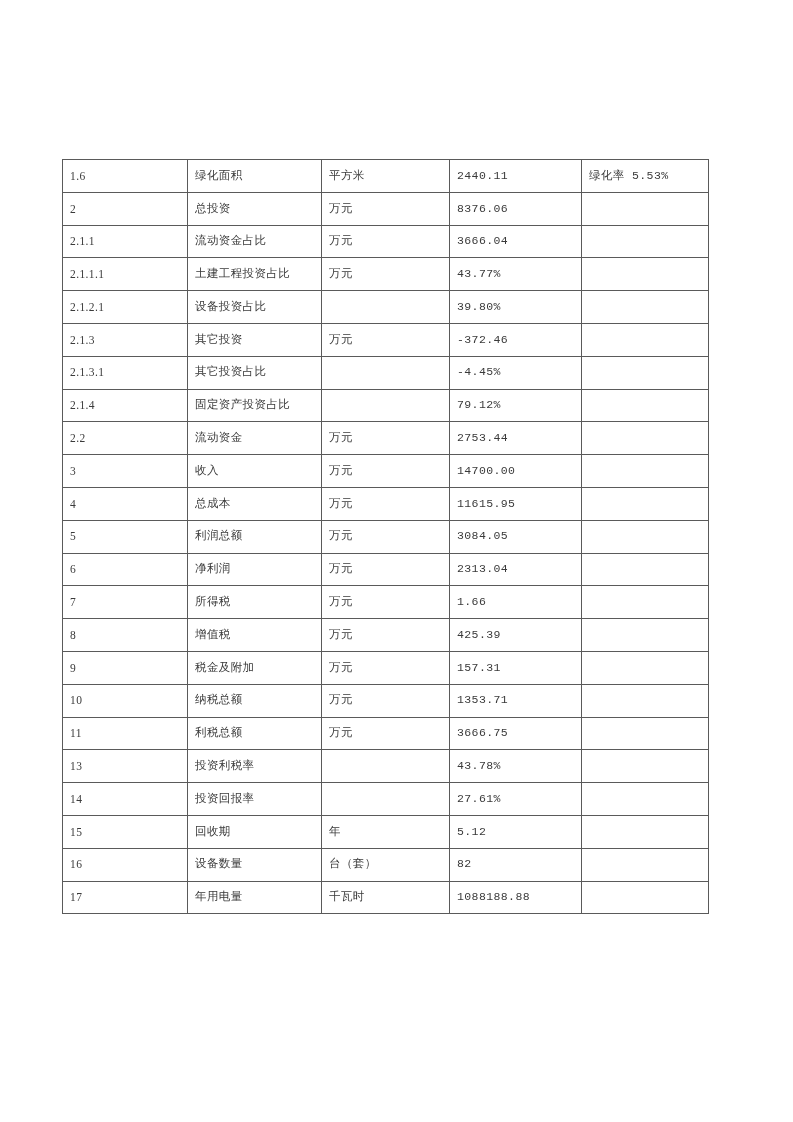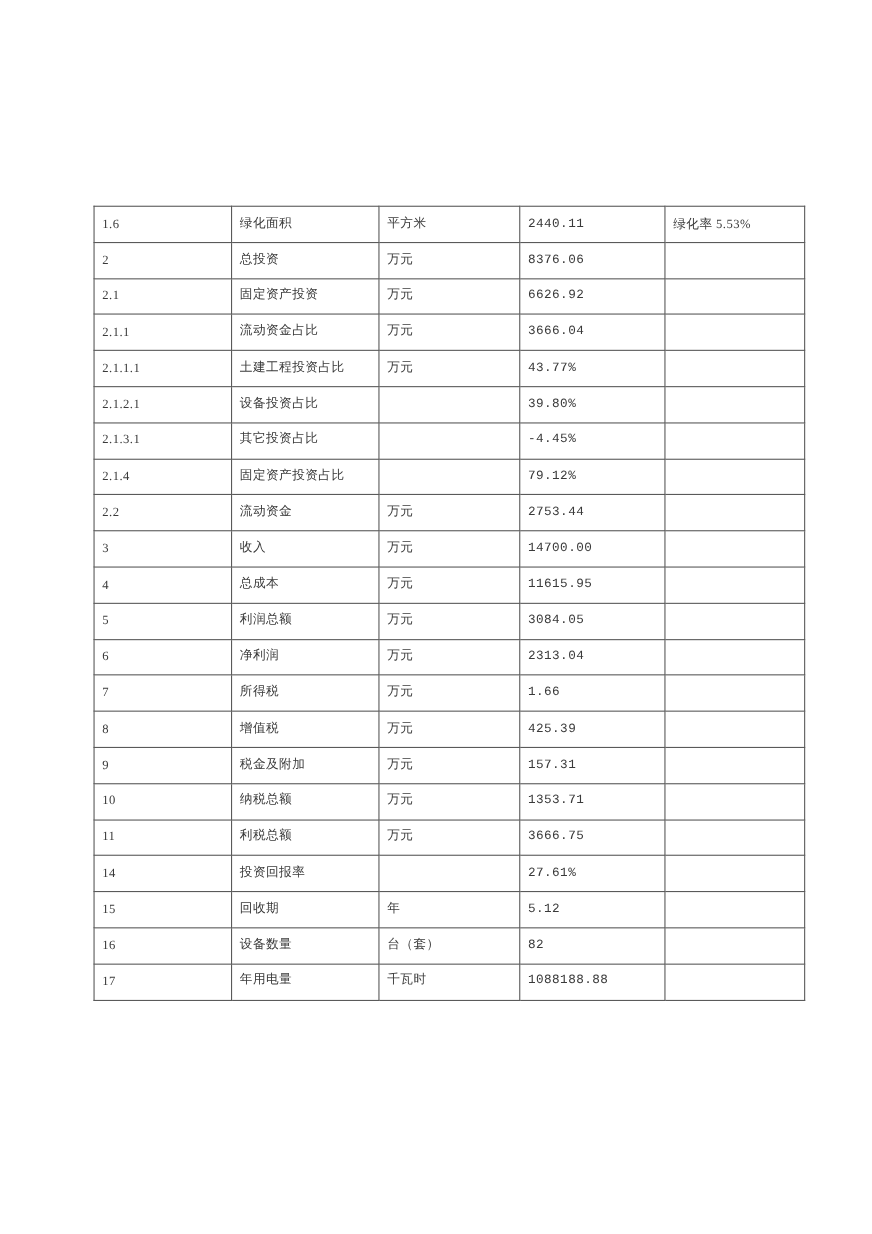--- a/index.html
+++ b/index.html
@@ -19,24 +19,23 @@
   .page {
     position: absolute;
     left: 0;
     top: 0;
     width: 793px;
     height: 1122px;
     background: #ffffff;
   }
   .table-wrap {
     position: absolute;
-    left: 85px;
+    left: 62px;
     top: 159px;
     width: 646px;
-    margin-top: 28px;
   }
   table.metrics {
     border-collapse: collapse;
     table-layout: fixed;
     width: 646px;
     border: 1.5px solid #5a5a5a;
   }
   table.metrics col.c-code   { width: 125px; }
   table.metrics col.c-name   { width: 134px; }
   table.metrics col.c-unit   { width: 128px; }
@@ -63,21 +62,21 @@
   td.cell-unit {
     font-family: Liberation Mono, monospace;
     letter-spacing: 1.2px;
     font-size: 11px;
   }
   td.cell-value {
     font-family: Liberation Mono, monospace;
     letter-spacing: 0.8px;
   }
   td.cell-remark {
-    font-family: Liberation Serif, serif;
+    font-family: Liberation Mono, monospace;
     letter-spacing: 0.9px;
     font-size: 11px;
   }
 </style>
 </head>
 <body>
 
 <div class="page">
   <div class="table-wrap">
     <table class="metrics">
@@ -97,27 +96,20 @@
             <td class="cell-remark">绿化率 5.53%</td>
           </tr>
           <tr>
             <td class="cell-code">2</td>
             <td class="cell-name">总投资</td>
             <td class="cell-unit">万元</td>
             <td class="cell-value">8376.06</td>
             <td class="cell-remark"></td>
           </tr>
           <tr>
-            <td class="cell-code">2.1</td>
-            <td class="cell-name">固定资产投资</td>
-            <td class="cell-unit">万元</td>
-            <td class="cell-value">6626.92</td>
-            <td class="cell-remark"></td>
-          </tr>
-          <tr>
             <td class="cell-code">2.1.1</td>
             <td class="cell-name">流动资金占比</td>
             <td class="cell-unit">万元</td>
             <td class="cell-value">3666.04</td>
             <td class="cell-remark"></td>
           </tr>
           <tr>
             <td class="cell-code">2.1.1.1</td>
             <td class="cell-name">土建工程投资占比</td>
             <td class="cell-unit">万元</td>
@@ -125,20 +117,27 @@
             <td class="cell-remark"></td>
           </tr>
           <tr>
             <td class="cell-code">2.1.2.1</td>
             <td class="cell-name">设备投资占比</td>
             <td class="cell-unit"></td>
             <td class="cell-value">39.80%</td>
             <td class="cell-remark"></td>
           </tr>
           <tr>
+            <td class="cell-code">2.1.3</td>
+            <td class="cell-name">其它投资</td>
+            <td class="cell-unit">万元</td>
+            <td class="cell-value">-372.46</td>
+            <td class="cell-remark"></td>
+          </tr>
+          <tr>
             <td class="cell-code">2.1.3.1</td>
             <td class="cell-name">其它投资占比</td>
             <td class="cell-unit"></td>
             <td class="cell-value">-4.45%</td>
             <td class="cell-remark"></td>
           </tr>
           <tr>
             <td class="cell-code">2.1.4</td>
             <td class="cell-name">固定资产投资占比</td>
             <td class="cell-unit"></td>
@@ -206,20 +205,27 @@
             <td class="cell-name">纳税总额</td>
             <td class="cell-unit">万元</td>
             <td class="cell-value">1353.71</td>
             <td class="cell-remark"></td>
           </tr>
           <tr>
             <td class="cell-code">11</td>
             <td class="cell-name">利税总额</td>
             <td class="cell-unit">万元</td>
             <td class="cell-value">3666.75</td>
+            <td class="cell-remark"></td>
+          </tr>
+          <tr>
+            <td class="cell-code">13</td>
+            <td class="cell-name">投资利税率</td>
+            <td class="cell-unit"></td>
+            <td class="cell-value">43.78%</td>
             <td class="cell-remark"></td>
           </tr>
           <tr>
             <td class="cell-code">14</td>
             <td class="cell-name">投资回报率</td>
             <td class="cell-unit"></td>
             <td class="cell-value">27.61%</td>
             <td class="cell-remark"></td>
           </tr>
           <tr>

